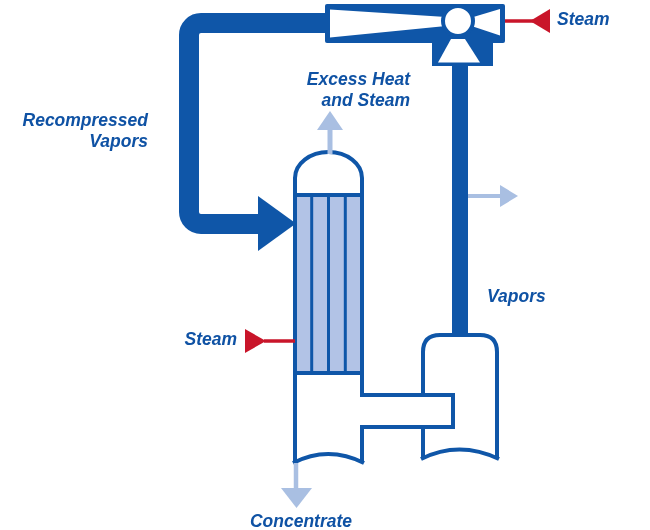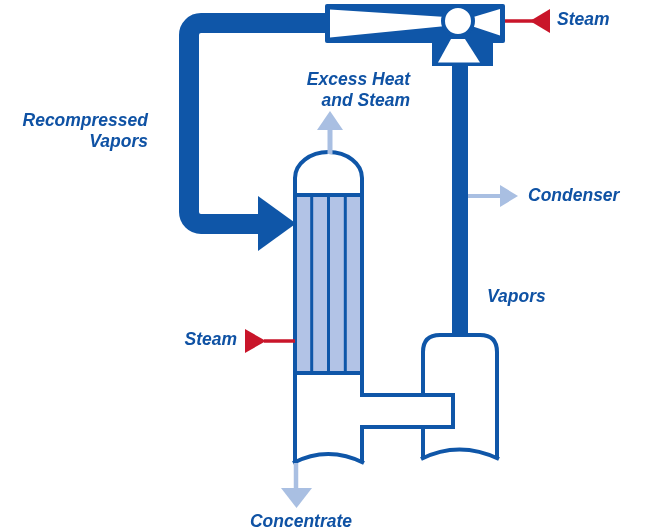--- a/index.html
+++ b/index.html
@@ -110,21 +110,20 @@
   <div class="label wrap" style="left:8px;top:110px;width:140px;text-align:right;">
     <div>Recompressed</div>
     <div>Vapors</div>
   </div>
 
   <div class="label wrap" style="left:264px;top:59px;width:146px;text-align:right;margin-top:10px;">
     <div>Excess Heat</div>
     <div>and Steam</div>
   </div>
 
-  <div class="label" style="left:528px;top:185px;">Condenser</div>
 
   <div class="label" style="left:487px;top:286px;">Vapors</div>
 
   <div class="label" style="left:155px;top:329px;width:82px;text-align:right;">Steam</div>
 
   <div class="label" style="left:238px;top:511px;width:126px;text-align:center;">Concentrate</div>
 
 </div>
 
 </body></html>

